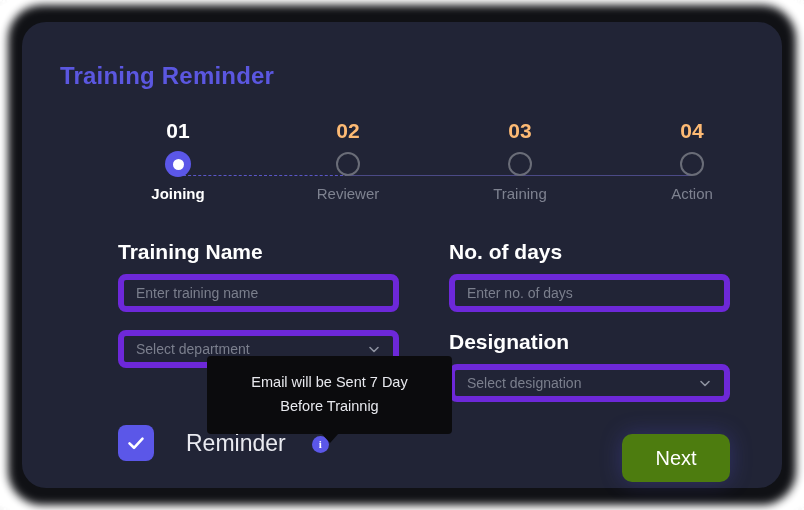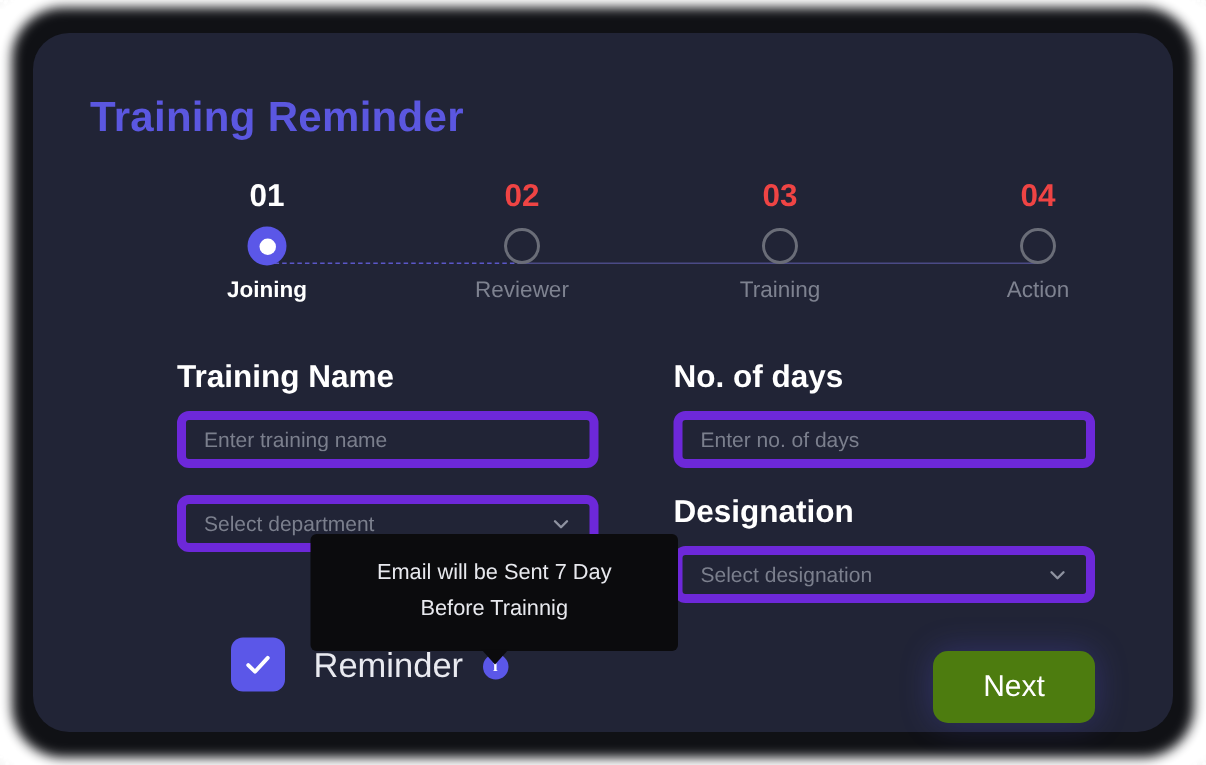--- a/index.html
+++ b/index.html
@@ -61,21 +61,21 @@
     background: #212436;
     border-radius: 24px;
     box-sizing: border-box;
     overflow: visible;
   }
 
   #page-title {
     position: absolute;
     left: 38px;
     top: 40px;
-    font-size: 28px;
+    font-size: 24px;
     font-weight: bold;
     color: #5b57e0;
     letter-spacing: .2px;
     text-align: center;
   }
 
   
   #stepper {
     position: absolute;
     left: 96px;
@@ -85,21 +85,21 @@
   }
   .step {
     position: absolute;
     top: 0;
     width: 120px;
     text-align: center;
   }
   .step-num {
     font-size: 21px;
     font-weight: bold;
-    color: #ef4444;
+    color: #fdba74;
     line-height: 26px;
   }
   .step.active .step-num { color: #ffffff; }
   .step-dot-wrap {
     height: 40px;
     display: flex;
     align-items: center;
     justify-content: center;
   }
   .step-ring {
@@ -208,23 +208,22 @@
     top: 398px;
     width: 612px;
     height: 50px;
   }
   #reminder-group {
     position: absolute;
     left: 0;
     top: 0;
     display: flex;
     align-items: center;
-    gap: 19px;
+    gap: 32px;
     height: 46px;
-    margin-left: 36px;
   }
   #reminder-checkbox {
     width: 36px;
     height: 36px;
     border-radius: 8px;
     background: #5b57e8;
     display: flex;
     align-items: center;
     justify-content: center;
   }

